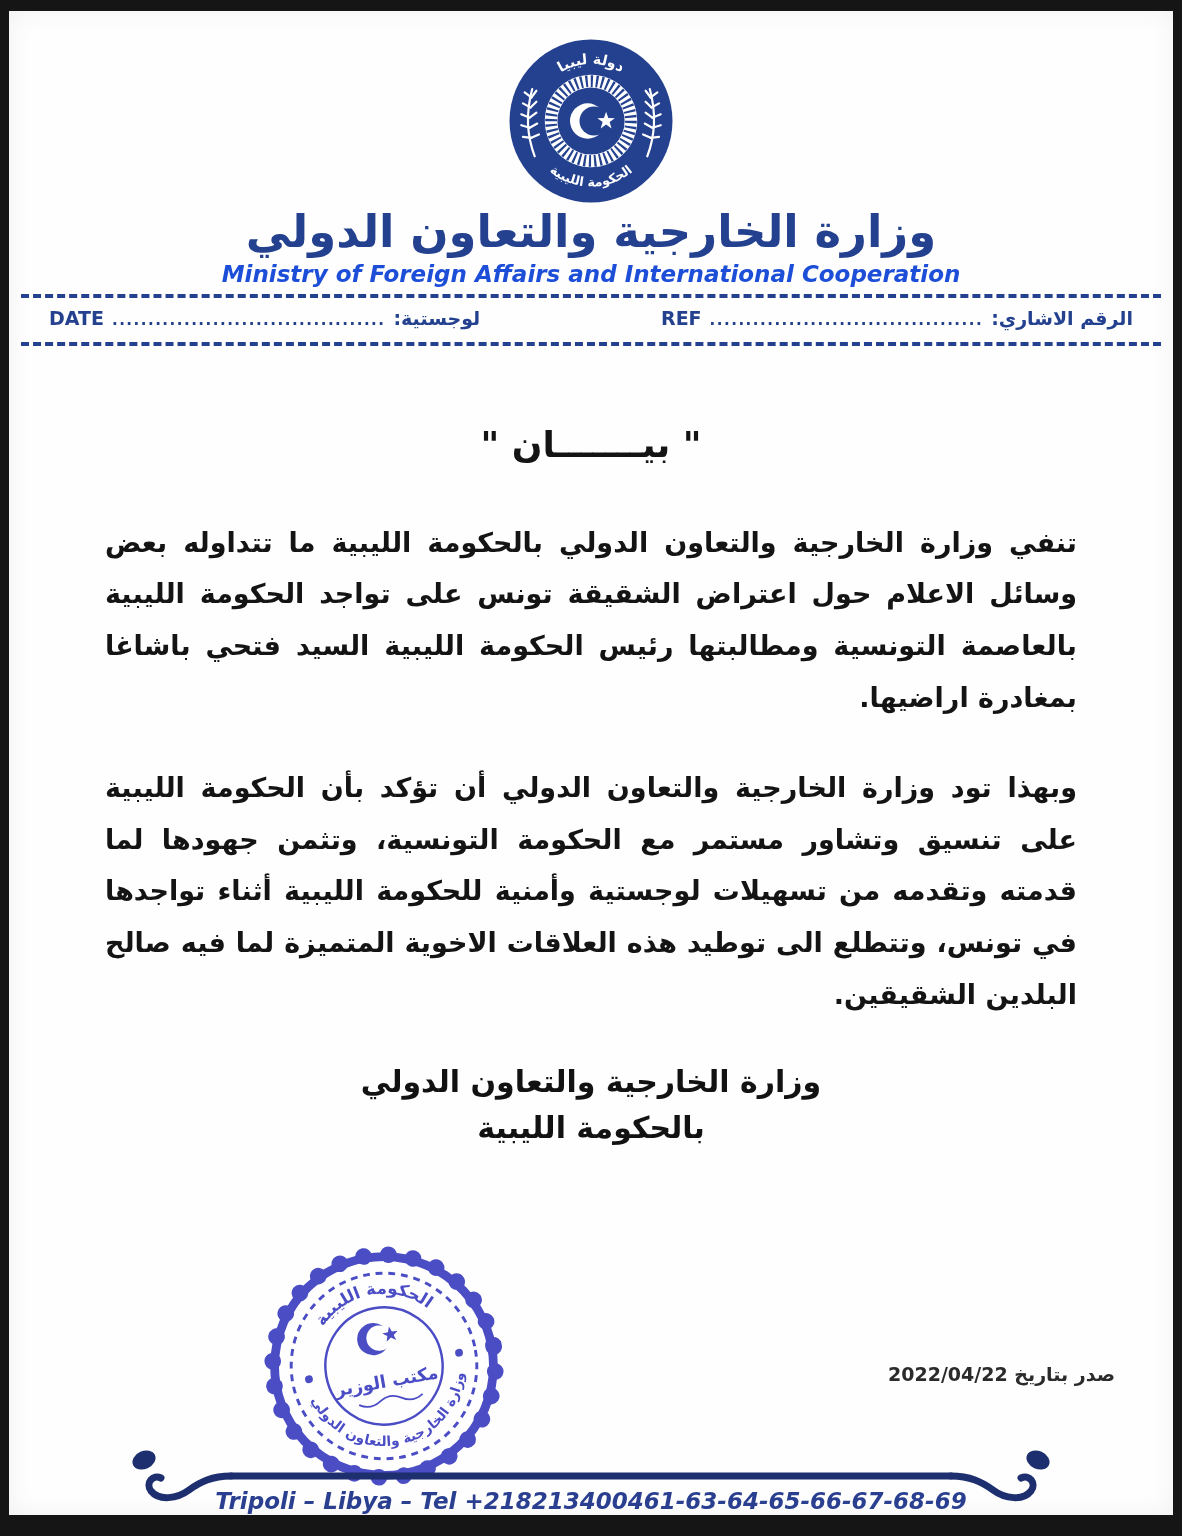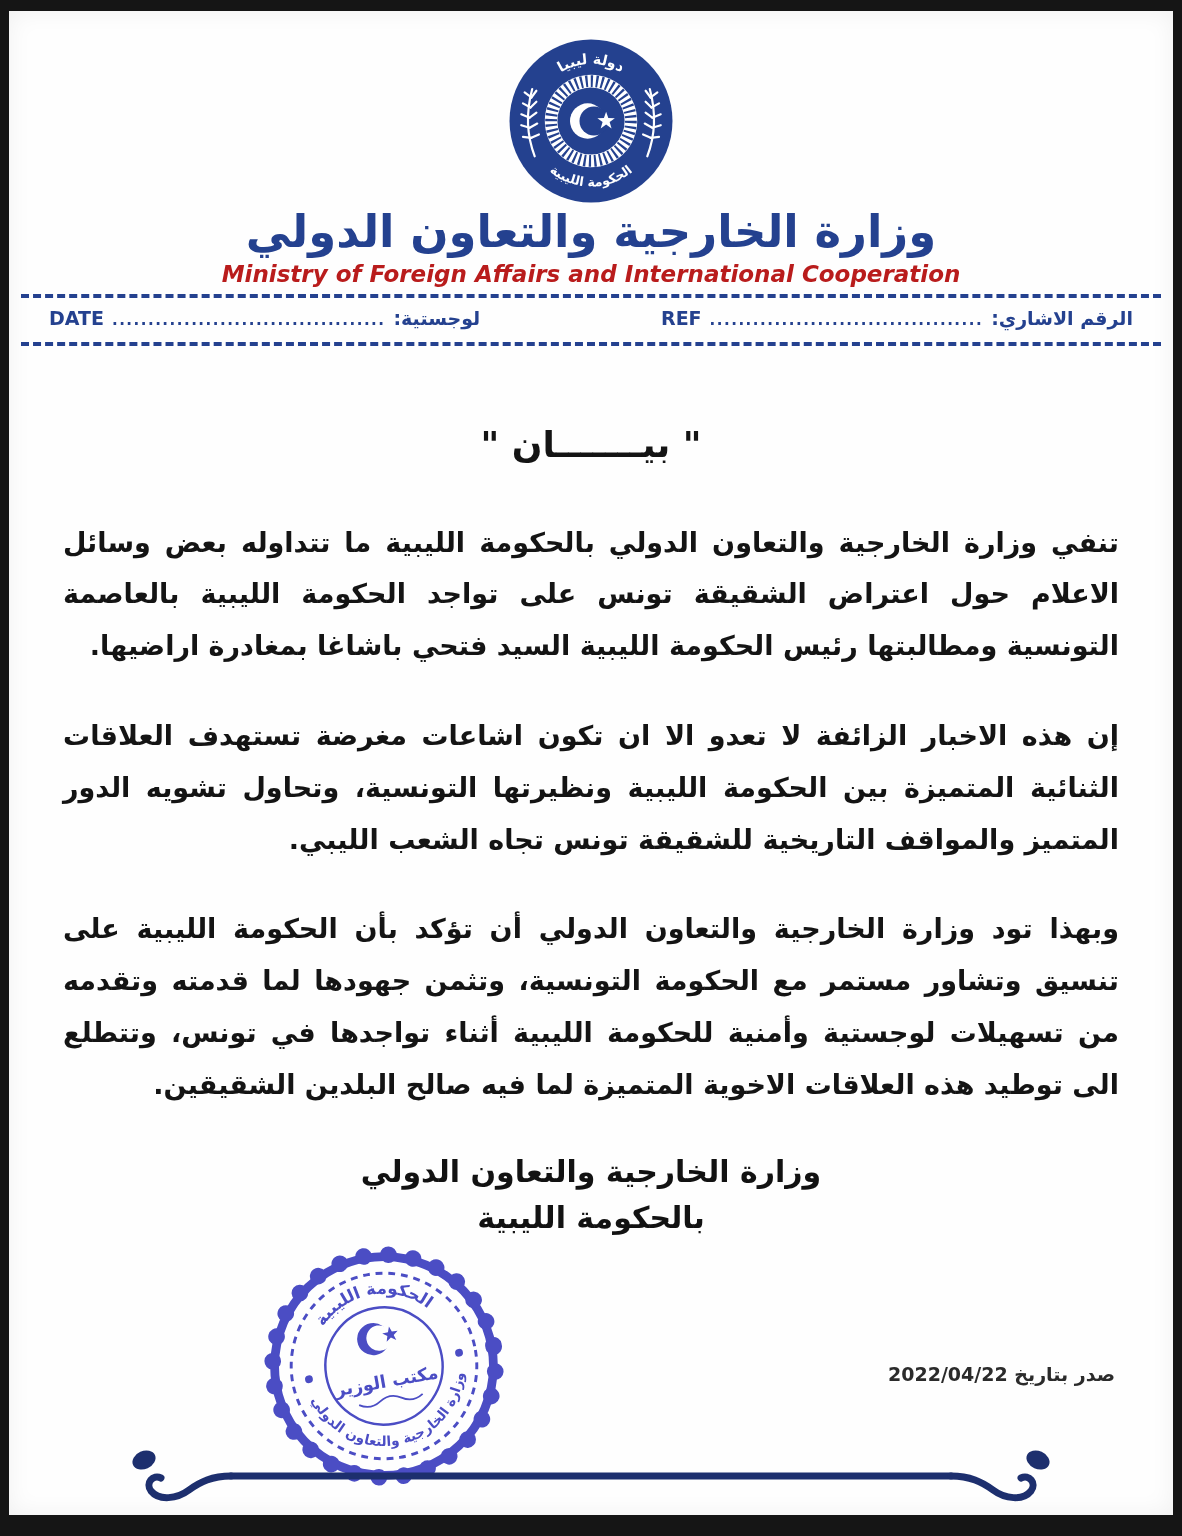--- a/index.html
+++ b/index.html
@@ -5,32 +5,32 @@
   html,body{margin:0;padding:0;background:#151515;}
   .scan{position:relative;width:1182px;height:1536px;background:#151515;overflow:hidden;
         font-family:"DejaVu Sans","Liberation Sans",sans-serif;}
   .page{position:absolute;left:9px;right:9px;top:11px;bottom:21px;background:#fefefe;
         box-shadow:inset 0 0 24px rgba(0,0,0,.06);}
 
   
   .emblem-wrap{padding-top:26px;display:flex;justify-content:center;}
   .ministry-ar{margin-top:2px;text-align:center;color:#24418f;font-size:45px;font-weight:bold;
                letter-spacing:1px;line-height:1.1;}
-  .ministry-en{margin-top:4px;text-align:center;color:#b91c1c;font-size:23px;font-weight:600;
+  .ministry-en{margin-top:4px;text-align:center;color:#1d4ed8;font-size:23px;font-weight:600;
                font-style:italic;}
   .dash-line{border:none;border-top:4px dashed #24418f;margin:7px 12px 0 12px;height:0;}
 
   .ref-row{display:flex;justify-content:space-between;align-items:center;direction:rtl;
            padding:9px 40px 6px 40px;color:#24418f;font-size:19px;font-weight:600;}
   .ref-group{display:flex;align-items:baseline;gap:8px;direction:rtl;}
   .dots{letter-spacing:1.5px;font-size:15px;font-weight:bold;color:#24418f;white-space:nowrap;}
 
   
   .stmt-title{margin-top:78px;text-align:center;color:#141414;font-size:36px;font-weight:bold;}
-  .body-text{direction:rtl;padding:0 54px;margin-top:52px;color:#141414;}
+  .body-text{direction:rtl;padding:0 96px;margin-top:52px;color:#141414;}
   .body-text p{font-size:27px;font-weight:bold;line-height:1.92;text-align:justify;
                margin:0 0 38px 0;}
 
   .signature{margin-top:38px;text-align:center;color:#121212;font-size:30px;font-weight:bold;
              line-height:1.55;direction:rtl;}
 
   
   .stamp-wrap{position:absolute;left:248px;top:1228px;width:254px;height:254px;opacity:.92;}
   .issued{position:absolute;right:58px;top:1352px;direction:rtl;color:#2b2b2b;font-size:19px;
           font-weight:600;}
@@ -100,21 +100,20 @@
         <span>DATE</span>
       </div>
     </div>
 
     <hr class="dash-line">
 
     <div class="stmt-title">" بيـــــــان "</div>
 
     <div class="body-text">
       <p>تنفي وزارة الخارجية والتعاون الدولي بالحكومة الليبية ما تتداوله بعض وسائل الاعلام حول اعتراض الشقيقة تونس على تواجد الحكومة الليبية بالعاصمة التونسية ومطالبتها رئيس الحكومة الليبية السيد فتحي باشاغا بمغادرة اراضيها.</p>
-      <p>إن هذه الاخبار الزائفة لا تعدو الا ان تكون اشاعات مغرضة تستهدف العلاقات الثنائية المتميزة بين الحكومة الليبية ونظيرتها التونسية، وتحاول تشويه الدور المتميز والمواقف التاريخية للشقيقة تونس تجاه الشعب الليبي.</p>
       <p>وبهذا تود وزارة الخارجية والتعاون الدولي أن تؤكد بأن الحكومة الليبية على تنسيق وتشاور مستمر مع الحكومة التونسية،  وتثمن جهودها لما قدمته وتقدمه من تسهيلات لوجستية وأمنية للحكومة الليبية أثناء تواجدها في تونس، وتتطلع الى توطيد هذه العلاقات الاخوية المتميزة لما فيه صالح البلدين الشقيقين.</p>
     </div>
 
     <div class="signature">
       <div>وزارة الخارجية والتعاون الدولي</div>
       <div>بالحكومة الليبية</div>
     </div>
 
     <div class="stamp-wrap">
       <svg width="254" height="254" viewBox="0 0 260 260">
@@ -154,15 +153,16 @@
     <svg class="footer-line" viewBox="0 0 1070 64">
       <g stroke="#1d2f6e" fill="none" stroke-width="7" stroke-linecap="round">
         <path d="M175,33 L895,33"></path>
         <path d="M175,33 C156,33 144,39 133,47 C121,56 103,58 95,48 C89,40 97,31 105,35"></path>
         <path d="M895,33 C914,33 926,39 937,47 C949,56 967,58 975,48 C981,40 973,31 965,35"></path>
       </g>
       <ellipse cx="88" cy="17" rx="12" ry="9" fill="#1d2f6e" transform="rotate(-24 88 17)"></ellipse>
       <ellipse cx="982" cy="17" rx="12" ry="9" fill="#1d2f6e" transform="rotate(24 982 17)"></ellipse>
     </svg>
 
+    <div class="footer-text">Tripoli – Libya – Tel +218213400461-63-64-65-66-67-68-69</div>
 
   </div>
 </div>
 
 </body></html>

